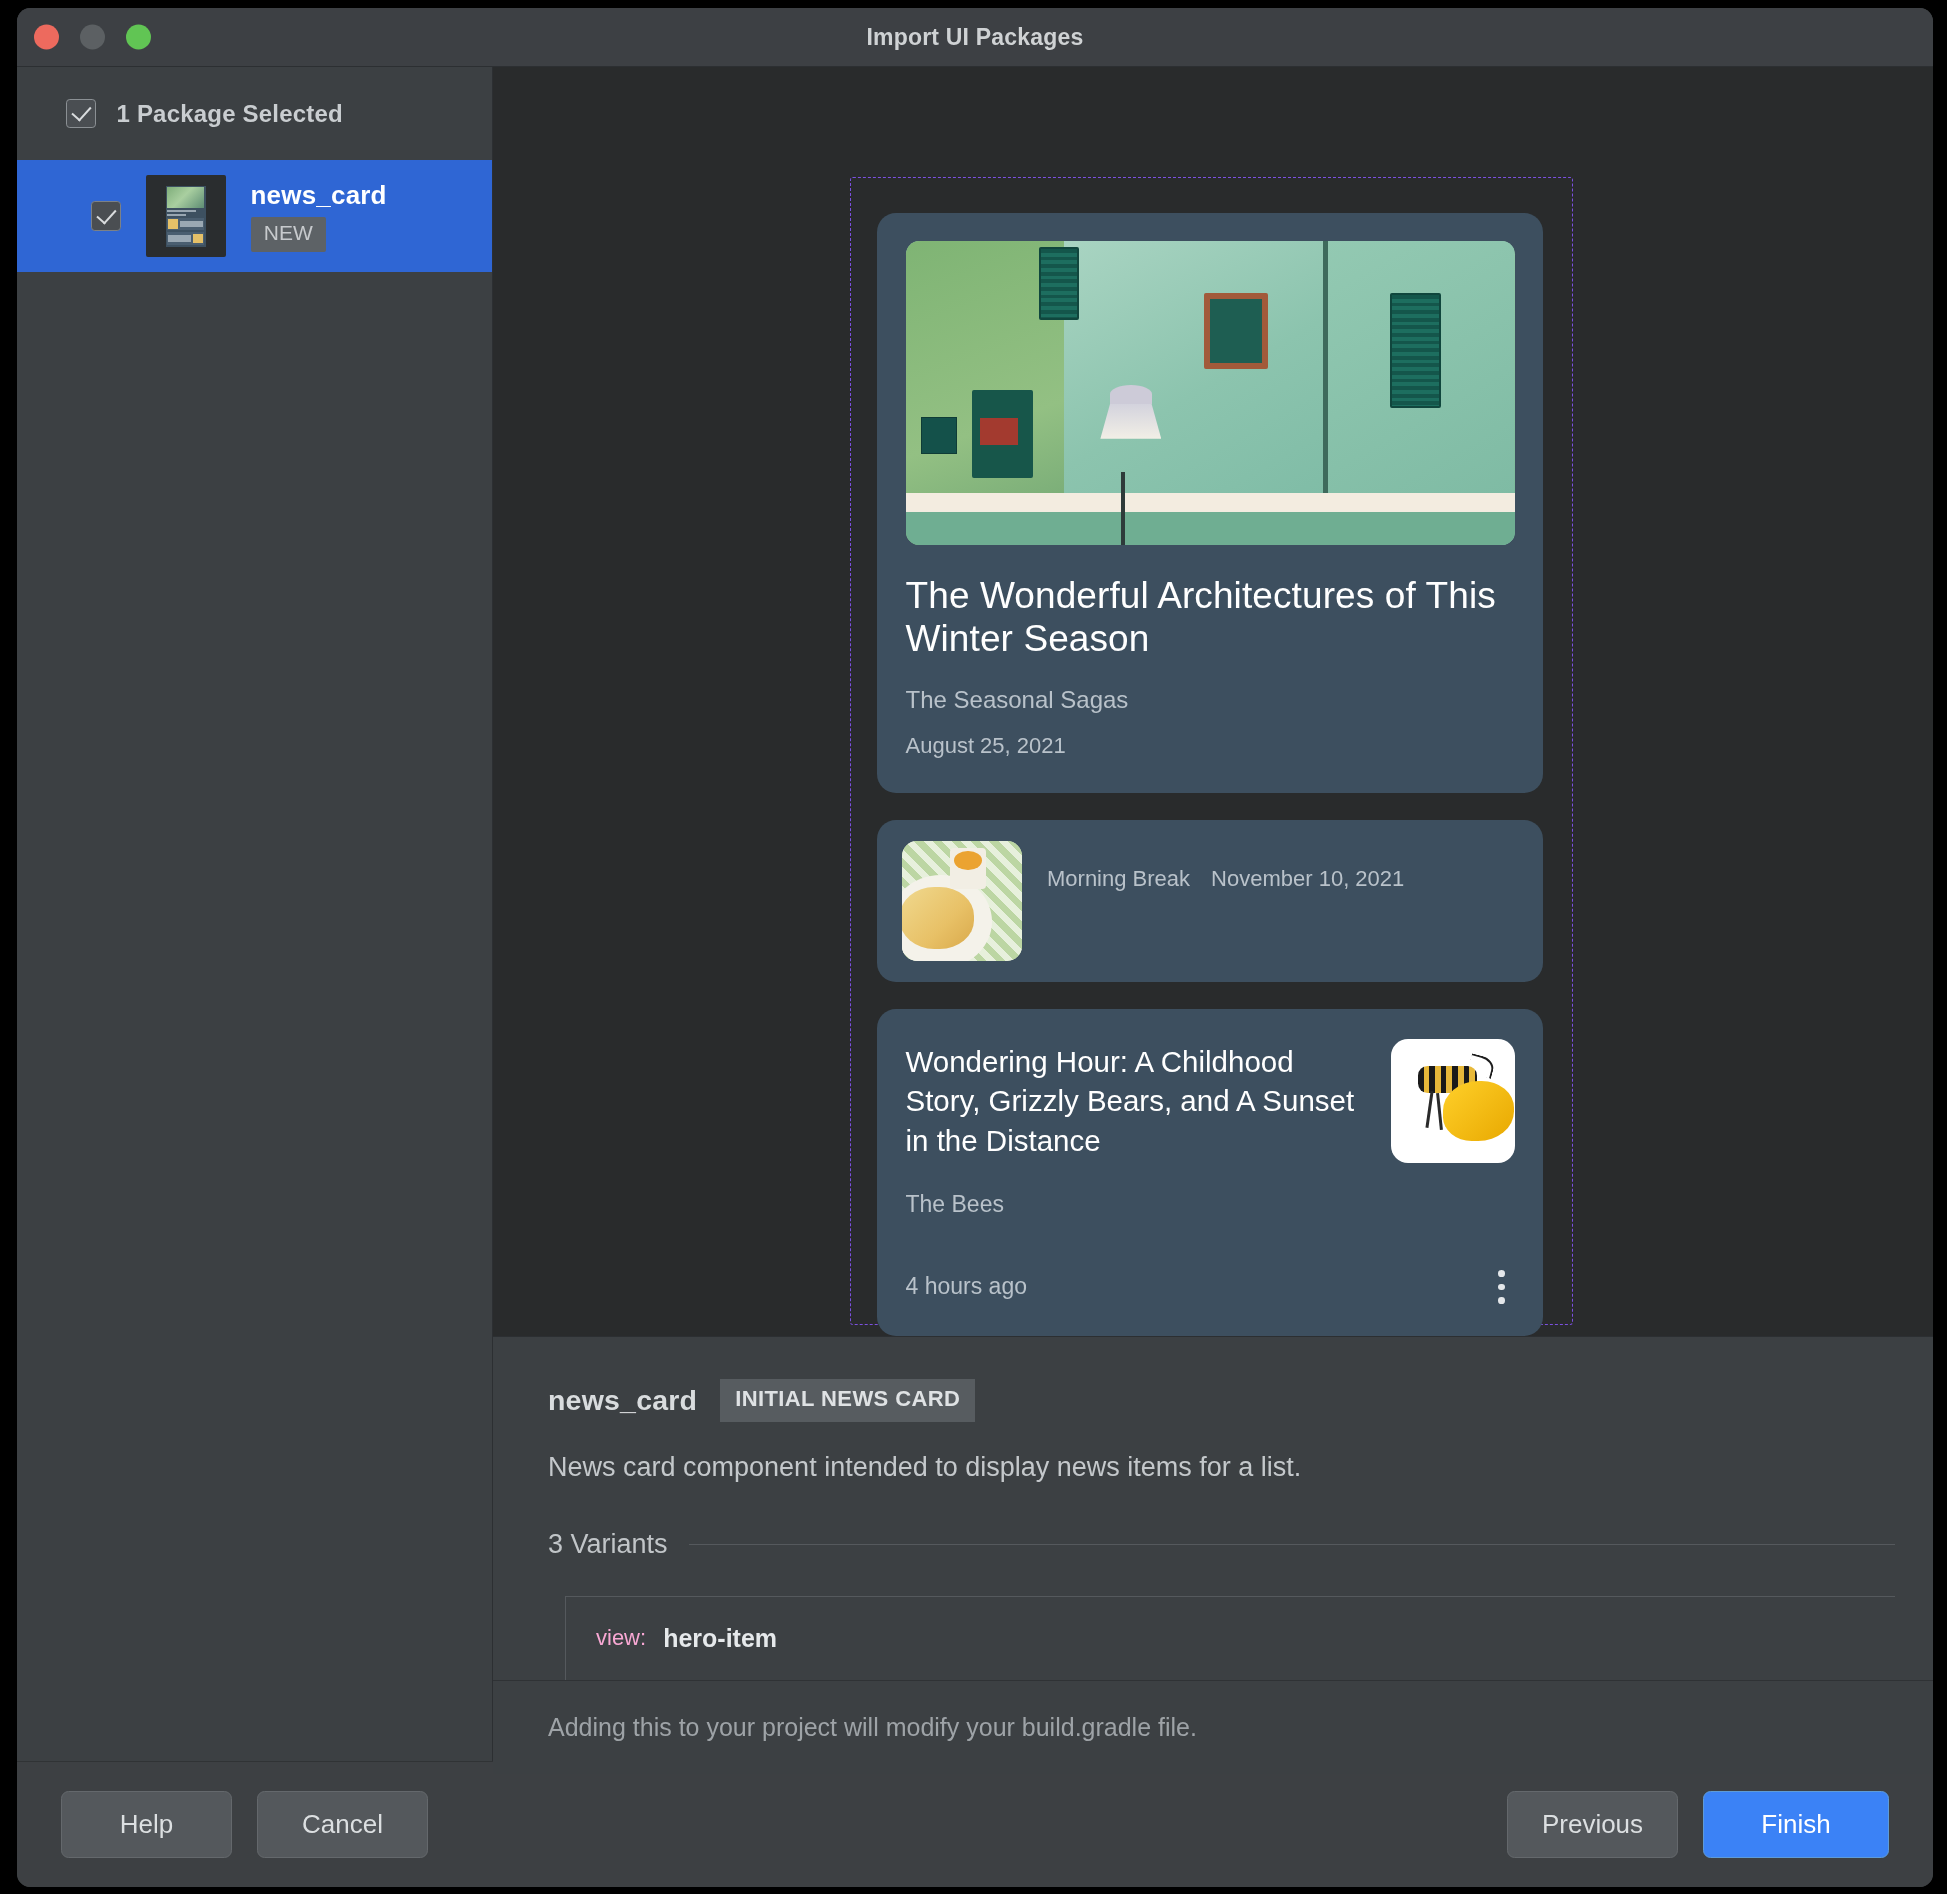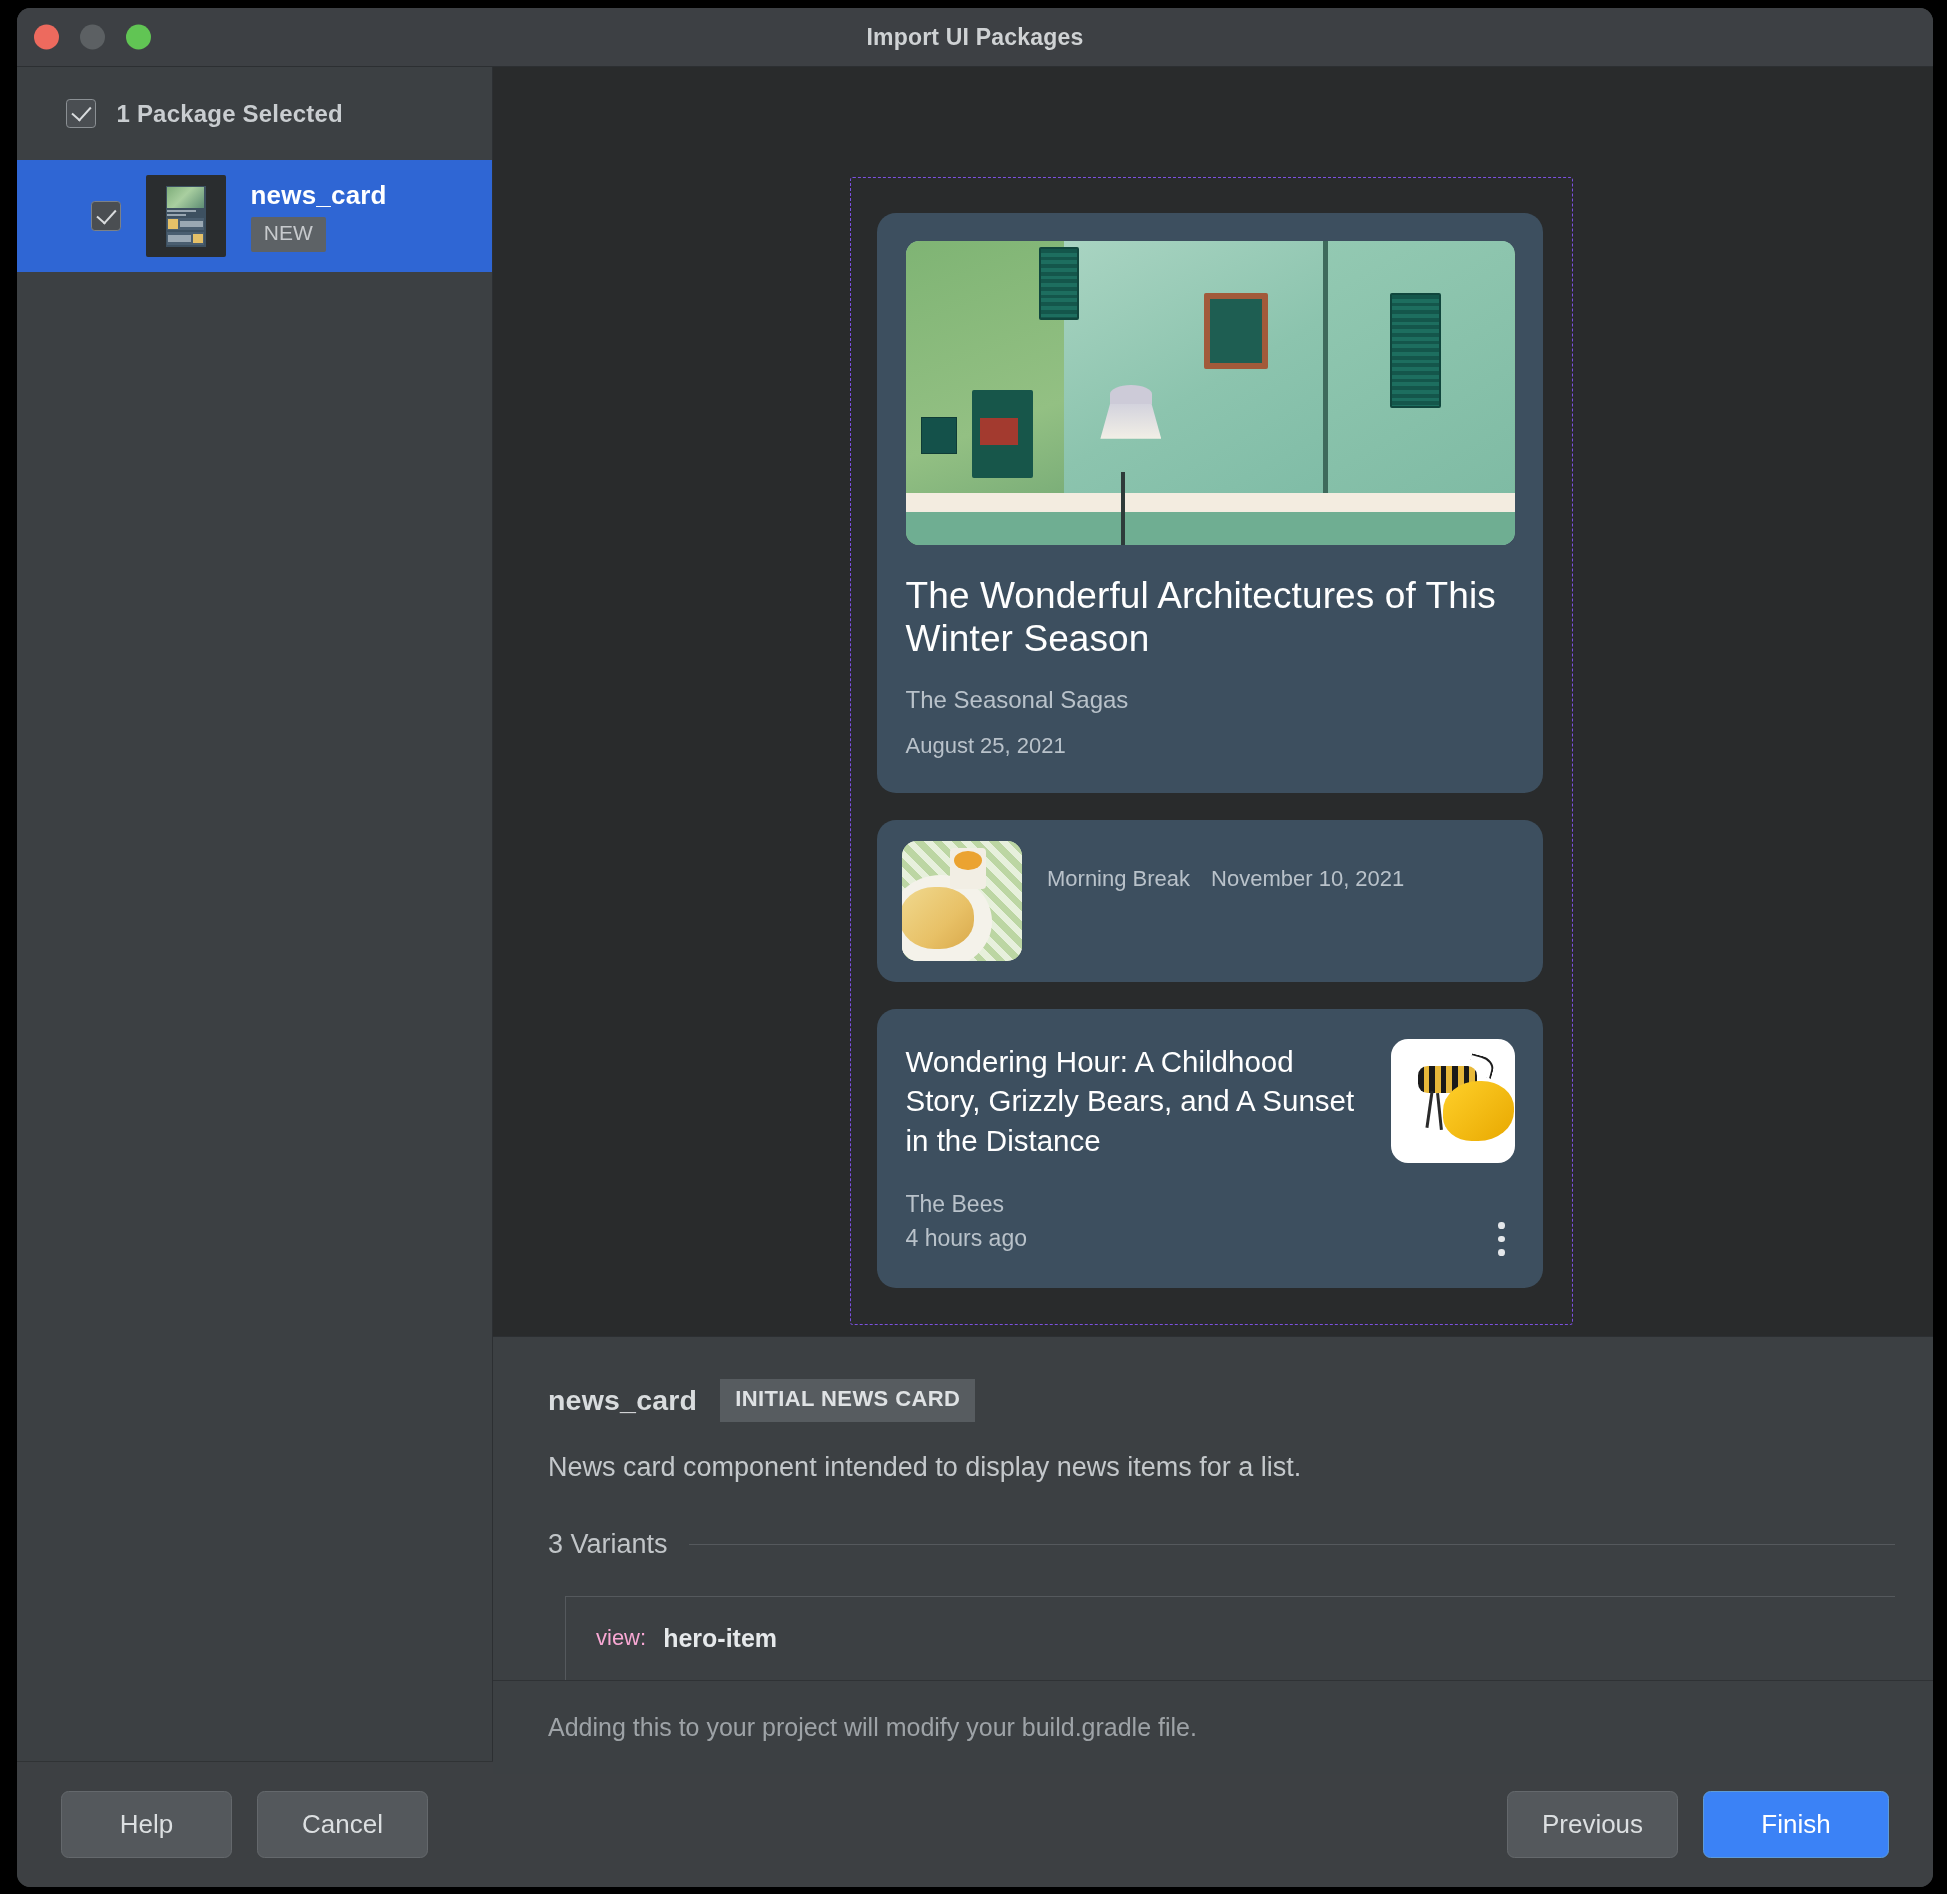--- a/index.html
+++ b/index.html
@@ -193,21 +193,21 @@
     border-radius:9.5px;}
   .bee-blob{ position:absolute; left:42%; top:34%; width:58%; height:48%;
     background:linear-gradient(135deg,#ffd02a,#e8a800); border-radius:50% 45% 50% 40%;}
   .bee-leg{ position:absolute; width:2.9px; height:30%; background:#2a2a2a;}
   .bee-l1{ left:30%; top:42%; transform:rotate(8deg);}
   .bee-l2{ left:38%; top:44%; transform:rotate(-6deg);}
   .bee-ant{ position:absolute; left:63%; top:14%; width:20%; height:16%;
     border-top:2.9px solid #1d1d1d; border-right:2.9px solid #1d1d1d; border-radius:0 60% 0 0;
     transform:rotate(15deg);}
   .third-source{ margin-top:28.5px; color:#b9c2ca; font-size:23px;}
-  .third-foot{ display:flex; align-items:center; justify-content:space-between;}
+  .third-foot{ margin-top:48px; display:flex; align-items:center; justify-content:space-between;}
   .third-time{ color:#b9c2ca; font-size:23px;}
   .kebab{ display:flex; flex-direction:column; gap:6.7px; padding:3.8px 9.5px;}
   .kebab span{ width:6.7px; height:6.7px; border-radius:50%; background:#e4e7ea;}
   
   .detail{
     flex:1; background:#3c4043; padding:42px 0 0 0;
     border-top:1px solid #2c2f32;
     display:flex; flex-direction:column; min-height:0; position:relative;
   }
   .det-inner{ padding:0 38px 0 55px; }

